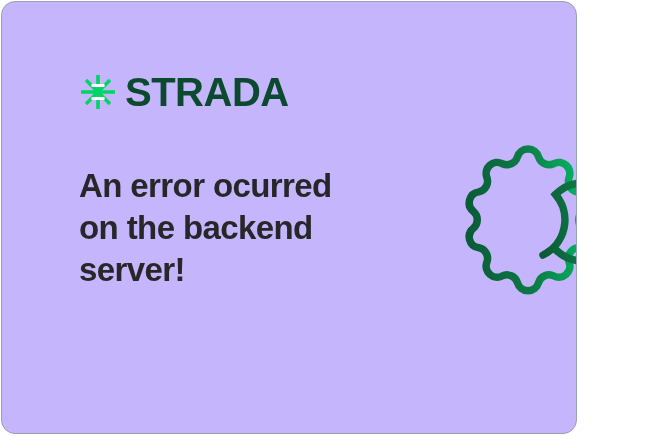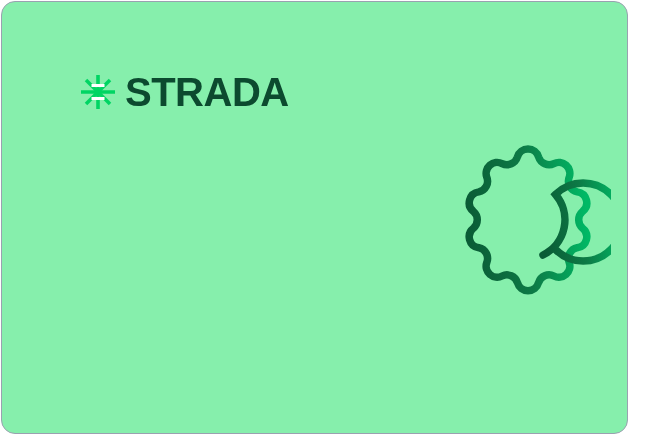--- a/index.html
+++ b/index.html
@@ -9,23 +9,23 @@
     height: 436px;
     background: #ffffff;
     font-family: "Liberation Sans", sans-serif;
     overflow: hidden;
   }
 
   #card {
     position: absolute;
     left: 1px;
     top: 1px;
-    width: 627px;
+    width: 576px;
     height: 433px;
-    background: #86efac;
+    background: #c4b5fd;
     border: 1px solid #9aa1b0;
     border-radius: 14px;
     overflow: hidden;
   }
 
   
   #logo-lockup {
     position: absolute;
     left: 76px;
     top: 70px;
@@ -93,20 +93,21 @@
           <line x1="13.5" y1="13.5" x2="26.5" y2="13.5"></line>
           <line x1="13.5" y1="26.5" x2="26.5" y2="26.5"></line>
         </g>
       </svg>
     </span>
 
     <span id="logo-wordmark">STRADA</span>
   </div>
 
   
+  <h1 id="error-heading">An error ocurred on the backend server!</h1>
 
   
   <span>
     <svg id="gear-illustration" viewBox="0 0 166 166" aria-hidden="true">
       <defs>
         <linearGradient id="gearGrad" x1="0" y1="0.55" x2="1" y2="0.45">
           <stop offset="0" stop-color="#0a5c36"></stop>
           <stop offset="0.5" stop-color="#0d7a46"></stop>
           <stop offset="1" stop-color="#00b965"></stop>
         </linearGradient>

